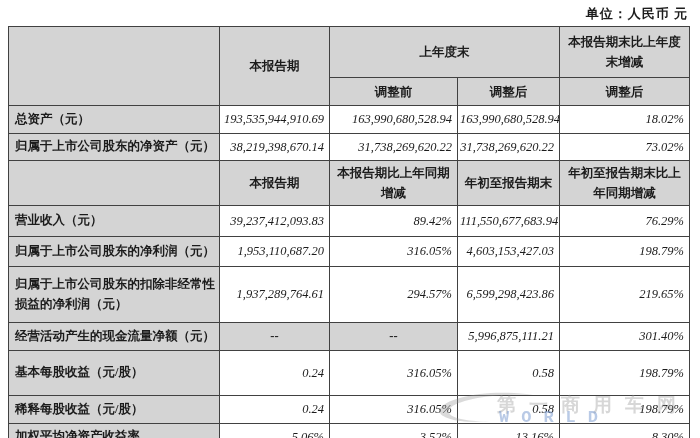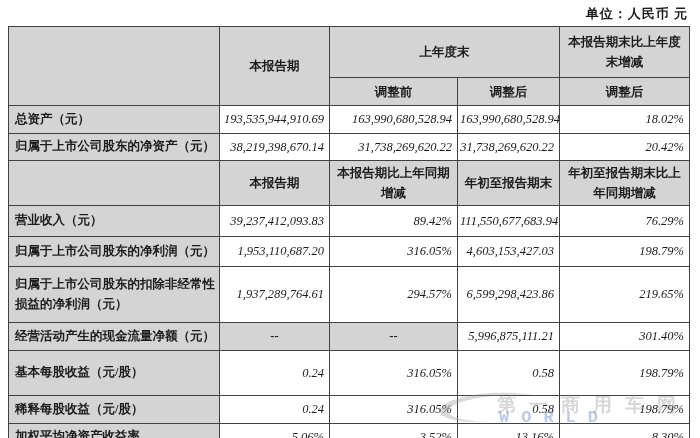--- a/index.html
+++ b/index.html
@@ -54,21 +54,21 @@
         <td class="num">193,535,944,910.69</td>
         <td class="num">163,990,680,528.94</td>
         <td class="num">163,990,680,528.94</td>
         <td class="num">18.02%</td>
       </tr>
       <tr style="height:27px">
         <td class="g lbl">归属于上市公司股东的净资产（元）</td>
         <td class="num">38,219,398,670.14</td>
         <td class="num">31,738,269,620.22</td>
         <td class="num">31,738,269,620.22</td>
-        <td class="num">20.42%</td>
+        <td class="num">73.02%</td>
       </tr>
 
       <tr style="height:45px">
         <td class="g"></td>
         <td class="g hd">本报告期</td>
         <td class="g hd">本报告期比上年同期增减</td>
         <td class="g hd">年初至报告期末</td>
         <td class="g hd">年初至报告期末比上年同期增减</td>
       </tr>
 

